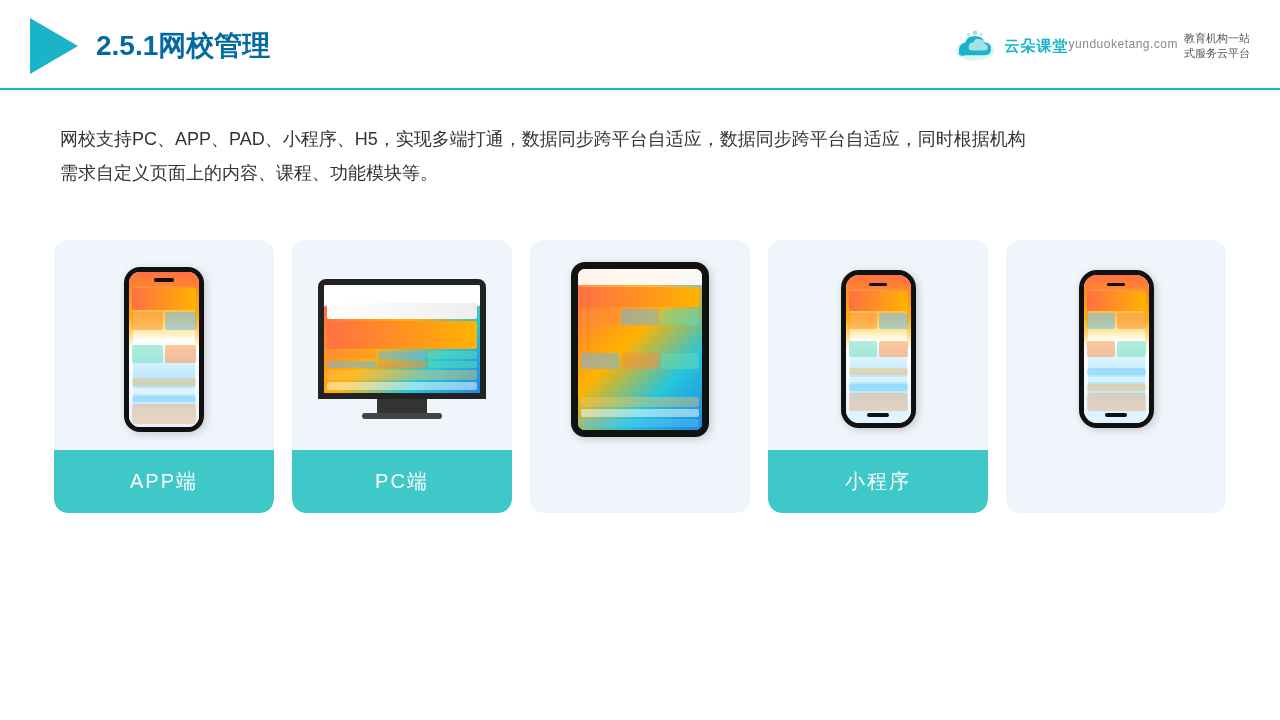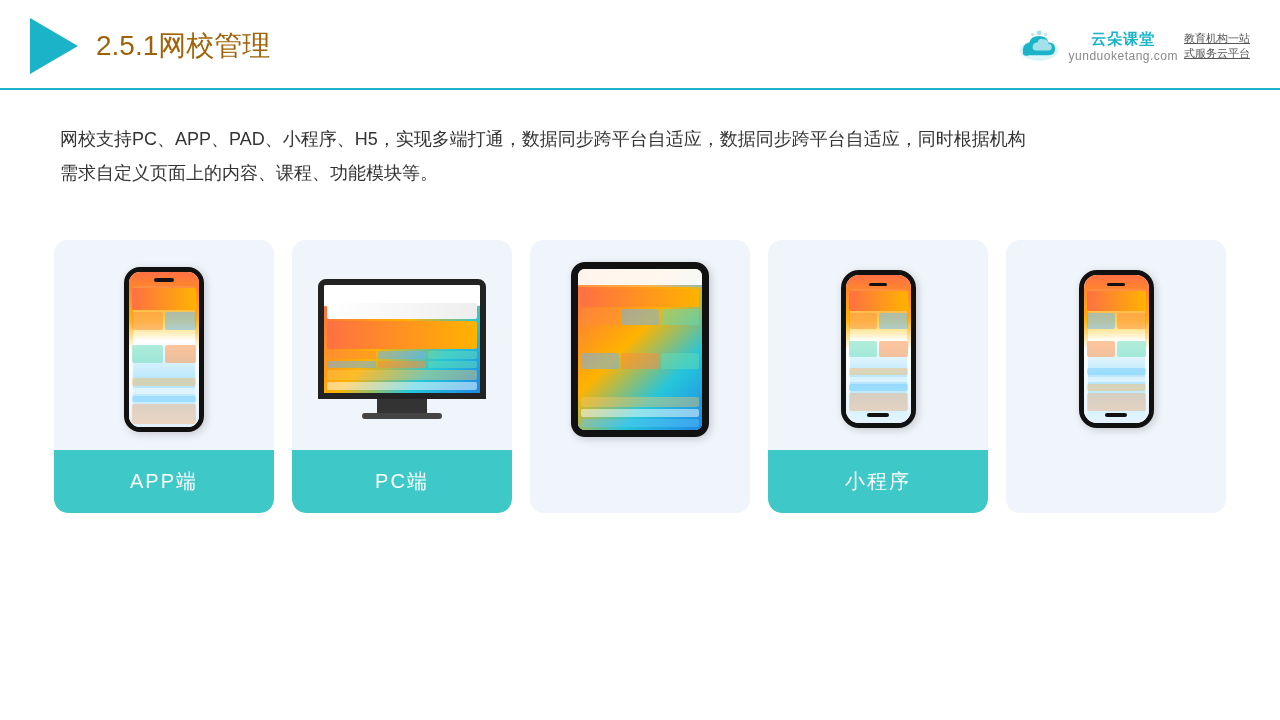--- a/index.html
+++ b/index.html
@@ -27,60 +27,59 @@
     }
     .logo-triangle {
       width: 0;
       height: 0;
       border-top: 28px solid transparent;
       border-bottom: 28px solid transparent;
       border-left: 48px solid #1ab3c8;
     }
     .page-title {
       font-size: 28px;
-      font-weight: normal;
-      color: #a16207;
+      font-weight: bold;
+      color: #0369a1;
     }
     .header-right {
       display: flex;
       align-items: center;
       gap: 10px;
     }
     .cloud-logo {
       display: flex;
       align-items: center;
       gap: 6px;
     }
     .cloud-icon {
       width: 48px;
       height: 36px;
     }
     .logo-text-block {
       display: flex;
-      flex-direction: column;
-      align-items: center;
+      flex-direction: row;
+      align-items: flex-start;
     }
     .logo-name {
       font-size: 15px;
       color: #1ab3c8;
       font-weight: bold;
       letter-spacing: 1px;
     }
     .logo-url {
       font-size: 12px;
       color: #888;
       letter-spacing: 0.5px;
     }
     .logo-slogan {
       font-size: 11px;
       color: #555;
       line-height: 1.4;
       text-align: left;
       white-space: nowrap;
-      text-decoration: underline;
     }
 
     
     .description {
       padding: 32px 60px 10px 60px;
       font-size: 18px;
       color: #333;
       line-height: 1.9;
       max-width: 1100px;
     }

